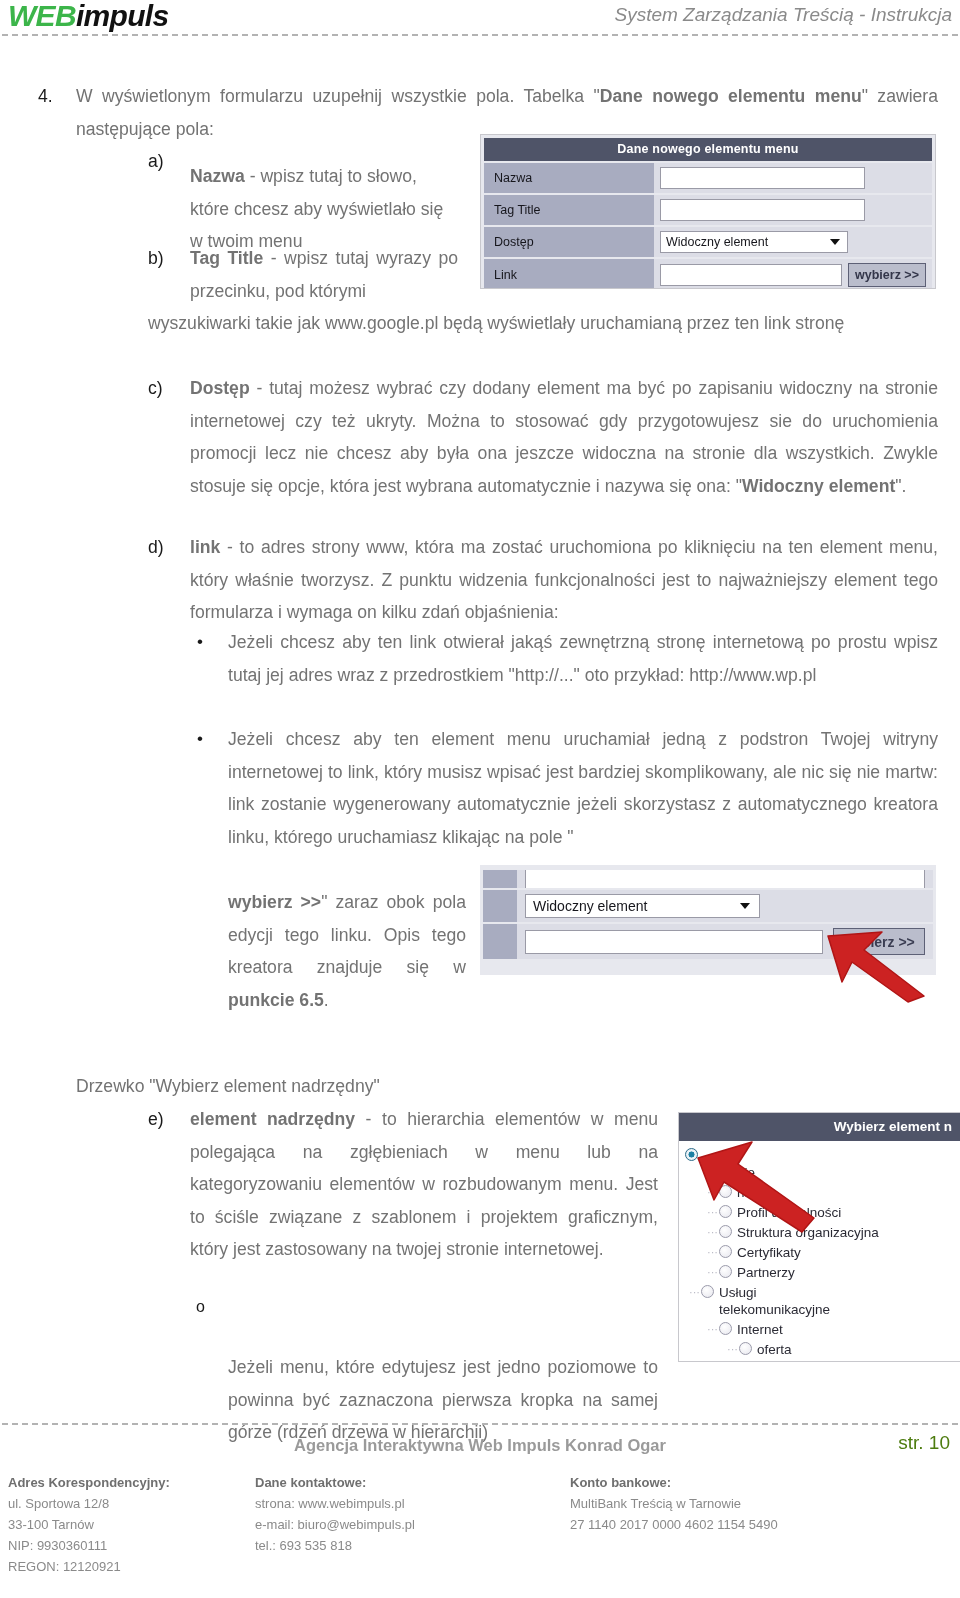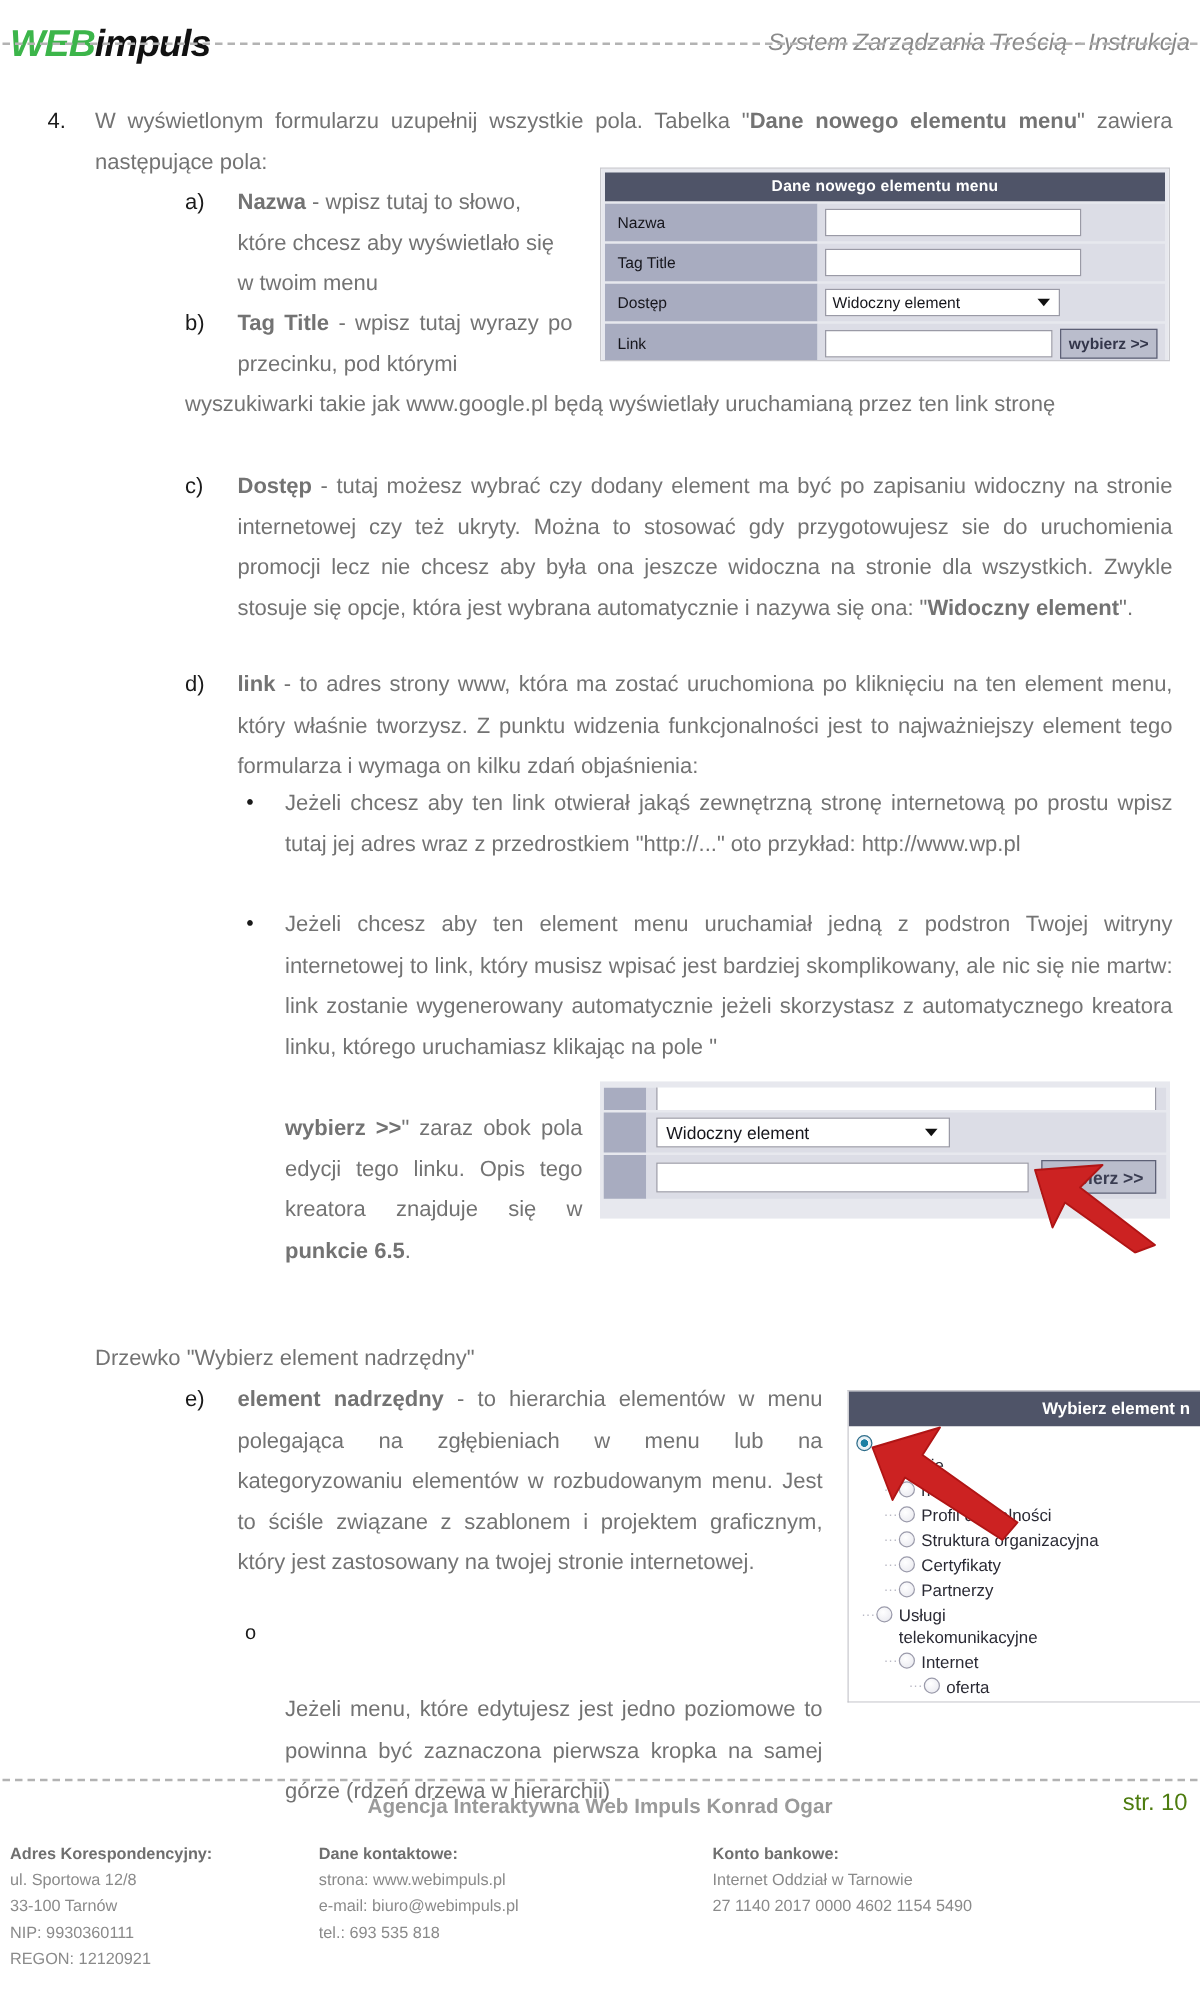--- a/index.html
+++ b/index.html
@@ -13,21 +13,20 @@
     position: relative;
     overflow: hidden;
   }
 
   
   .page-header {
     position: absolute;
     top: 0; left: 0;
     width: 960px;
     height: 36px;
-    margin-top: 20px;
   }
   .logo {
     position: absolute;
     left: 8px;
     top: -1px;
     font-size: 30px;
     font-weight: bold;
     font-style: italic;
     letter-spacing: -0.7px;
   }
@@ -282,21 +281,21 @@
   <div class="header-title">System Zarządzania Treścią - Instrukcja</div>
 </div>
 <div class="dashrule top"></div>
 
 <div class="content">
 
   <div class="marker" style="left:38px; top:80px;">4.</div>
   <div class="para" style="left:76px; top:80px; width:862px;"><span>W wyświetlonym formularzu uzupełnij wszystkie pola. Tabelka "</span><b>Dane nowego elementu menu</b><span>" zawiera następujące pola:</span></div>
 
   <div class="marker" style="left:148px; top:145px;">a)</div>
-  <div class="para nojust" style="left:190px; top:145px; width:268px;"><b>Nazwa</b><span> - wpisz tutaj to słowo, które chcesz aby wyświetlało się w twoim menu</span></div>
+  <div class="para nojust" style="left:190px; top:160px; width:268px;"><b>Nazwa</b><span> - wpisz tutaj to słowo, które chcesz aby wyświetlało się w twoim menu</span></div>
 
   <div class="marker" style="left:148px; top:242px;">b)</div>
   <div class="para" style="left:148px; top:307px; width:790px;">wyszukiwarki takie jak www.google.pl będą wyświetlały uruchamianą przez ten link stronę</div>
   <div class="para" style="left:190px; top:242px; width:268px;"><b>Tag Title</b><span> - wpisz tutaj wyrazy po przecinku, pod którymi</span></div>
 
   <div class="marker" style="left:148px; top:372px;">c)</div>
   <div class="para" style="left:190px; top:372px; width:748px;"><b>Dostęp</b><span> - tutaj możesz wybrać czy dodany element ma być po zapisaniu widoczny na stronie internetowej czy też ukryty. Można to stosować gdy przygotowujesz sie do uruchomienia promocji lecz nie chcesz aby była ona jeszcze widoczna na stronie dla wszystkich. Zwykle stosuje się opcje, która jest wybrana automatycznie i nazywa się ona: "</span><b>Widoczny element</b><span>".</span></div>
 
   <div class="marker" style="left:148px; top:531px;">d)</div>
   <div class="para" style="left:190px; top:531px; width:748px;"><b>link</b><span> - to adres strony www, która ma zostać uruchomiona po kliknięciu na ten element menu, który właśnie tworzysz. Z punktu widzenia funkcjonalności jest to najważniejszy element tego formularza i wymaga on kilku zdań objaśnienia:</span></div>
@@ -477,16 +476,16 @@
 
   <div class="fcol c2">
     <div class="fhead">Dane kontaktowe:</div>
     <div>strona: www.webimpuls.pl</div>
     <div>e-mail: biuro@webimpuls.pl</div>
     <div>tel.: 693 535 818</div>
   </div>
 
   <div class="fcol c3">
     <div class="fhead">Konto bankowe:</div>
-    <div>Internet Oddział w Tarnowie</div>
+    <div>MultiBank Treścią w Tarnowie</div>
     <div>27 1140 2017 0000 4602 1154 5490</div>
   </div>
 </div>
 
 </body></html>

